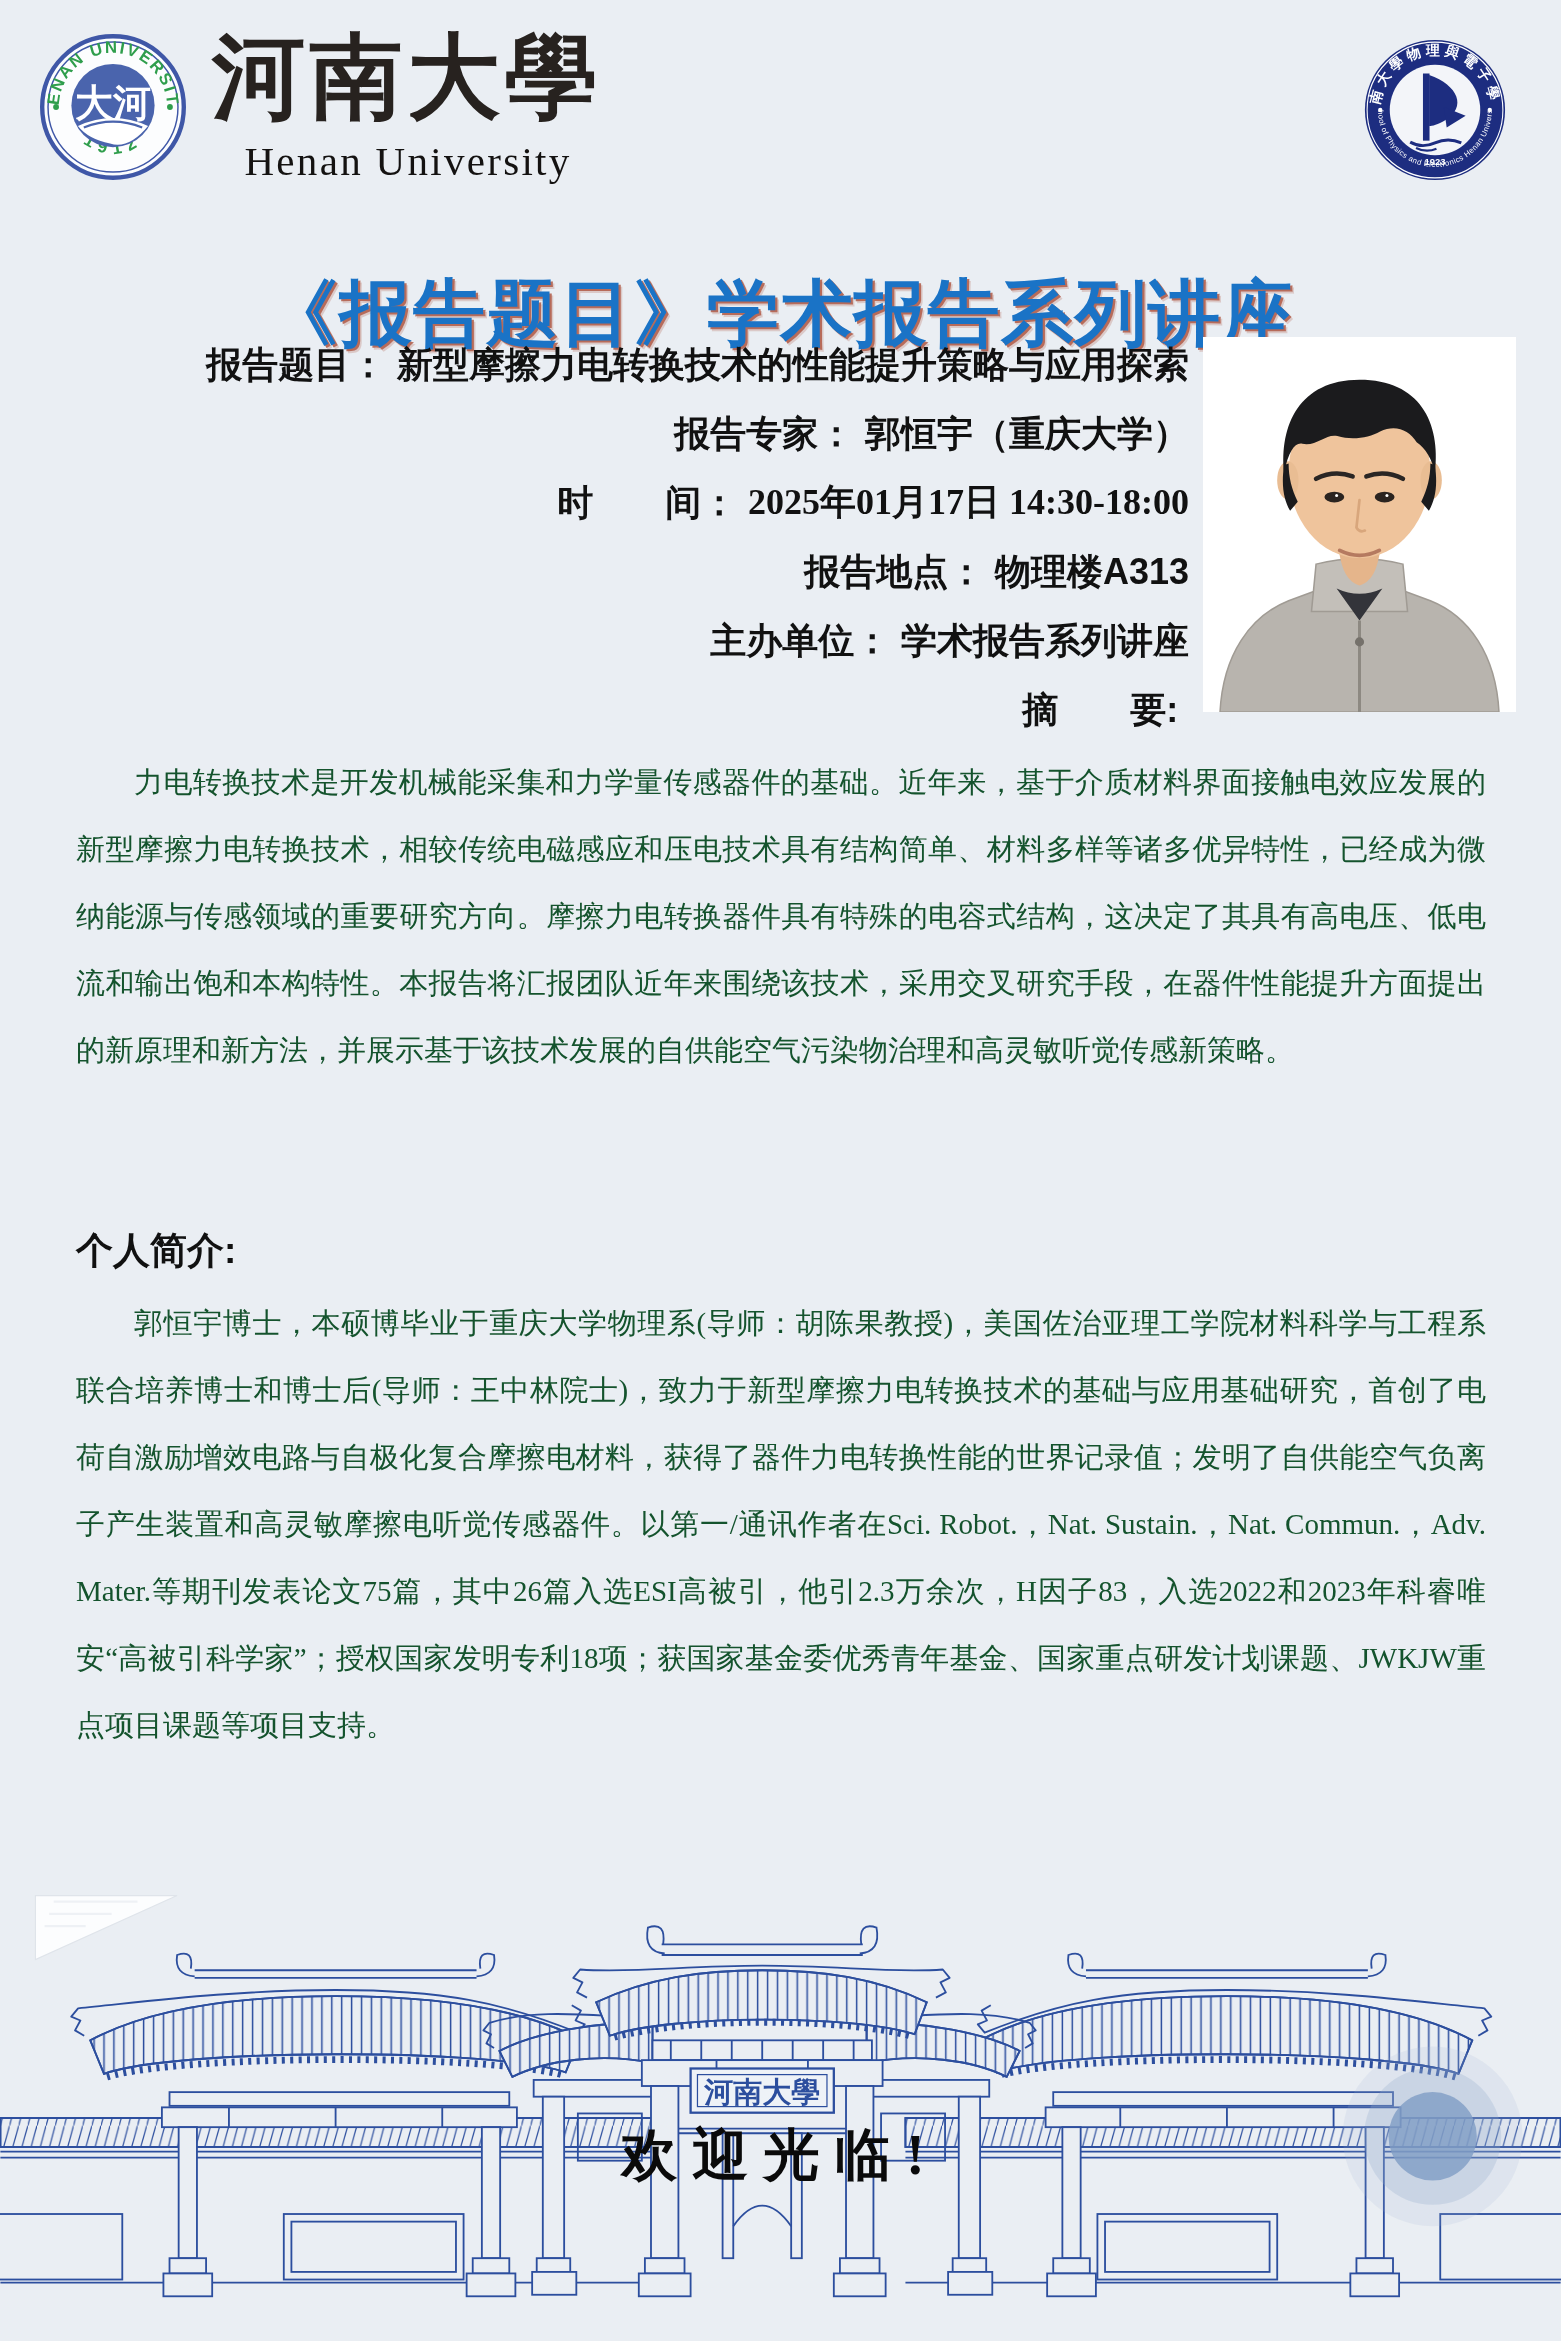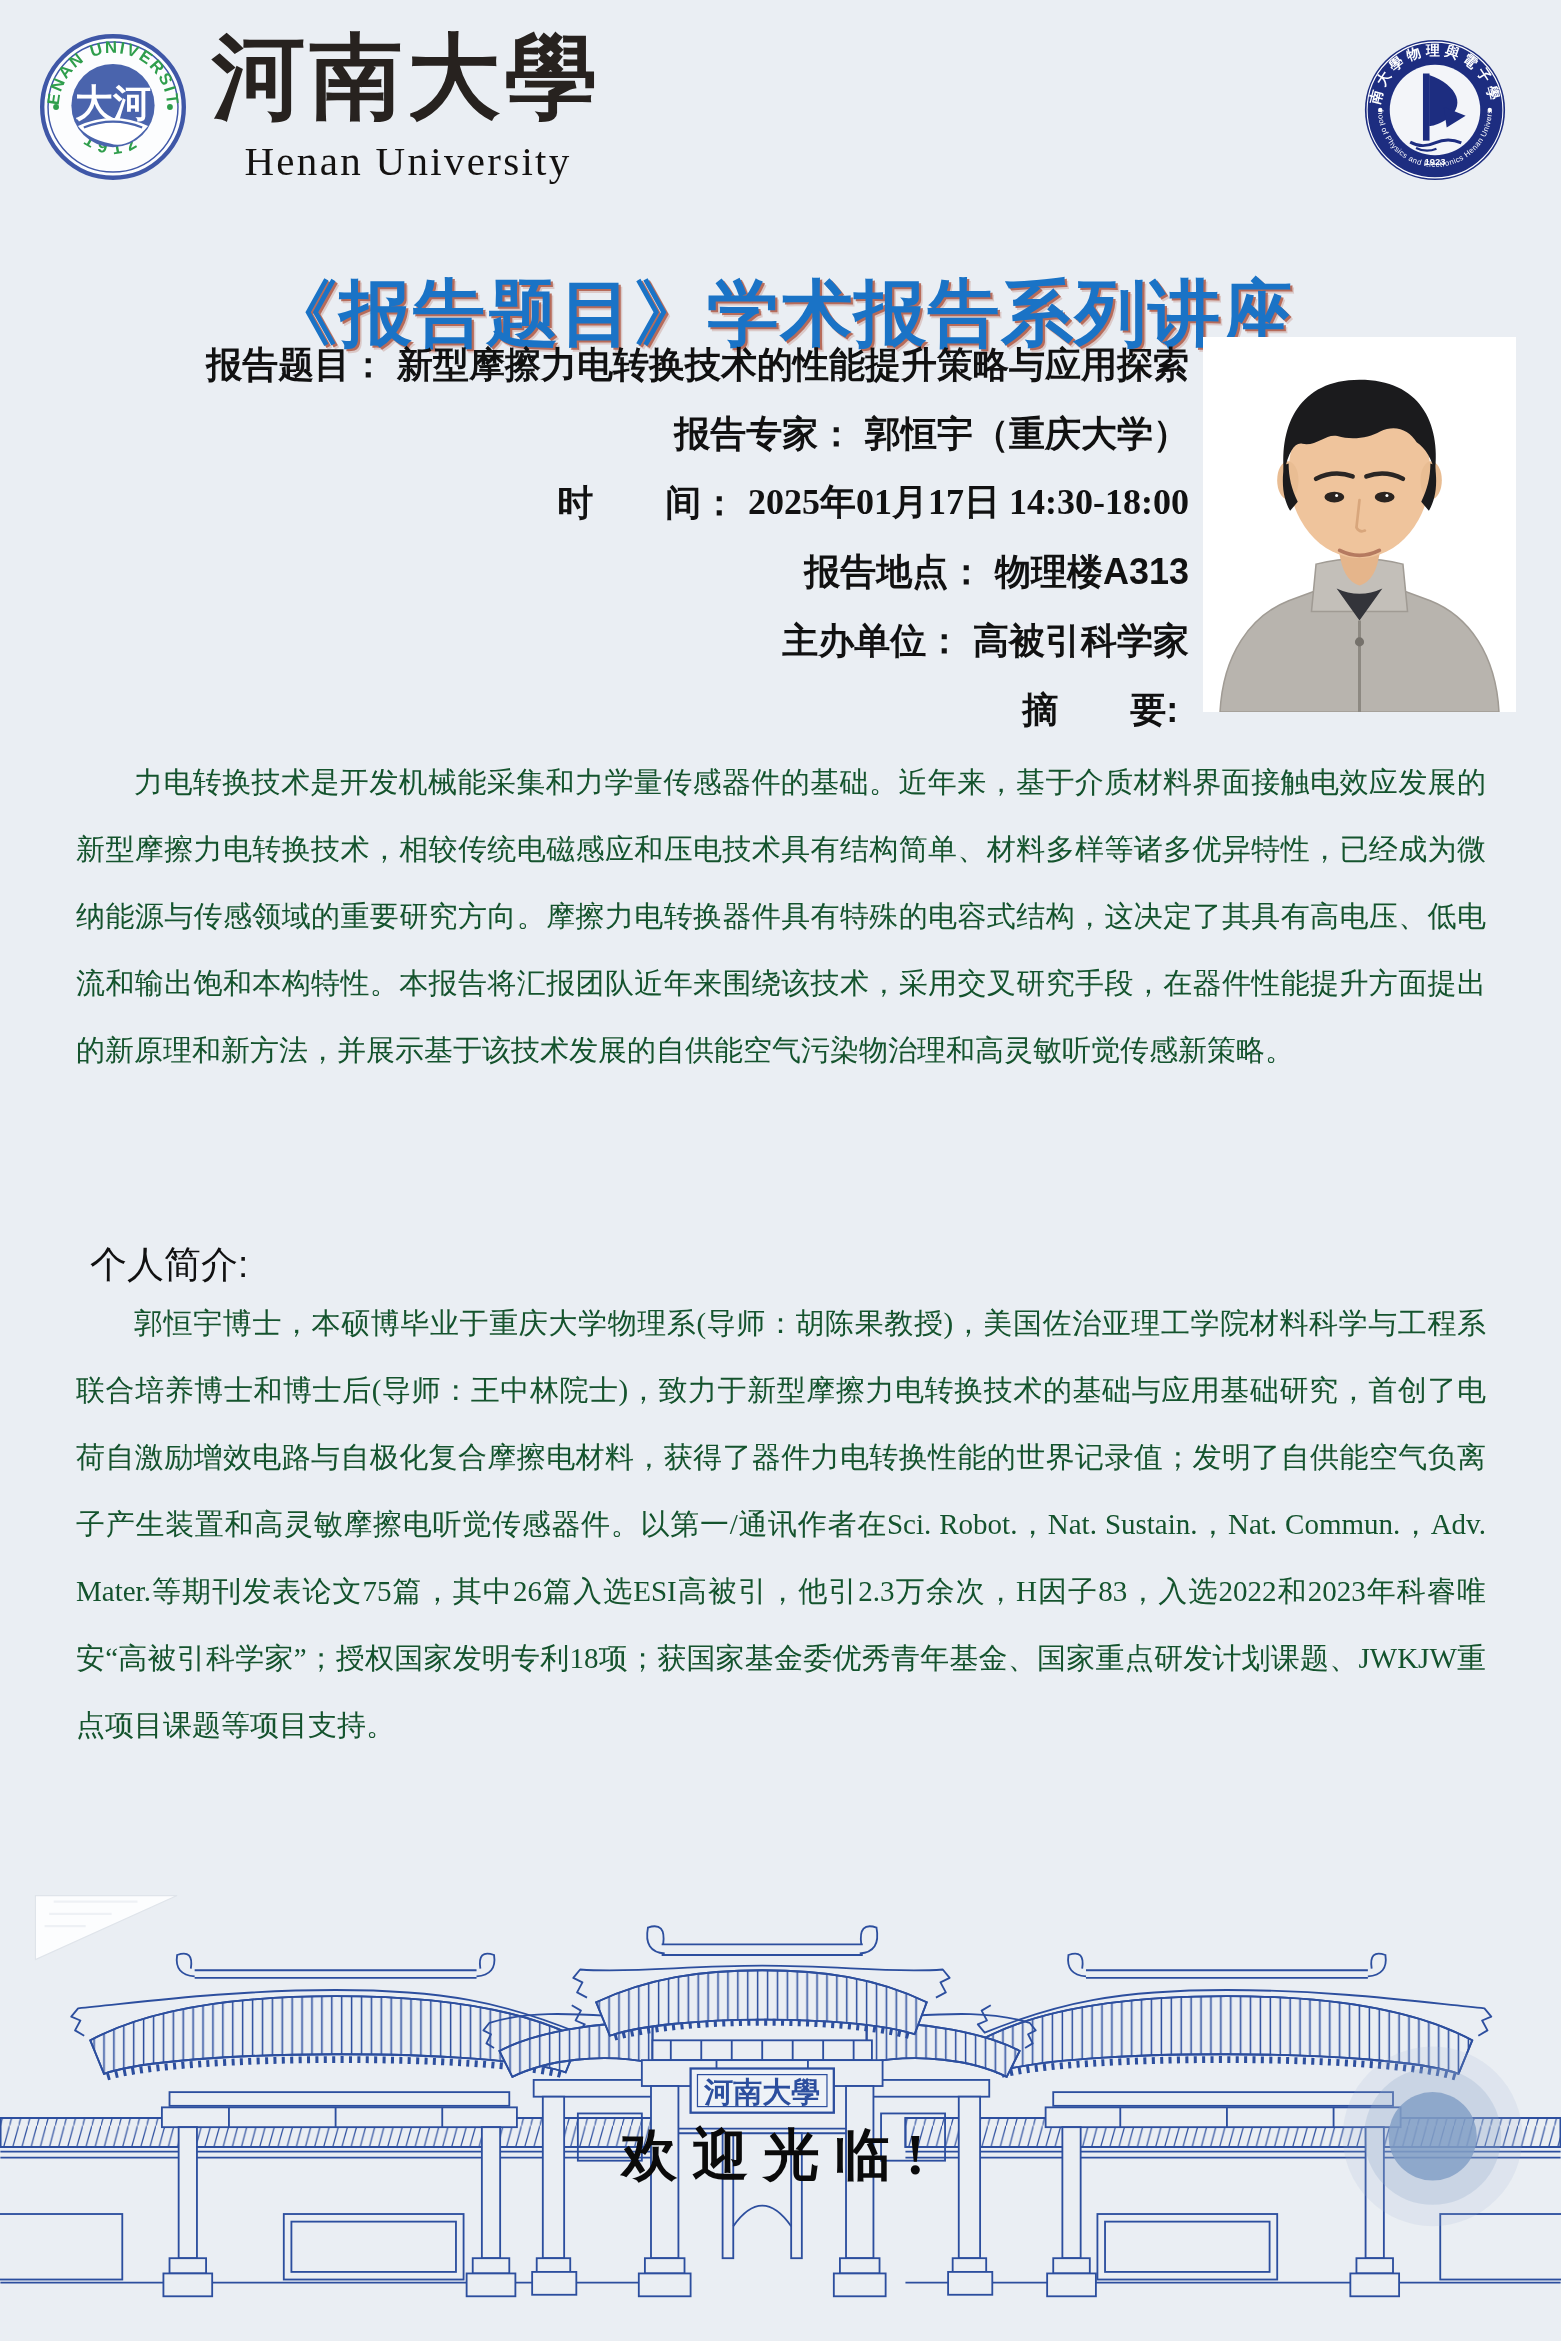--- a/index.html
+++ b/index.html
@@ -23,21 +23,21 @@
   .ilabel,.ivalue{font-weight:bold;font-size:36px;line-height:49px;white-space:pre;}
   .ivalue{margin-left:10.7px;}
   .serifnum{font-family:"Liberation Serif",serif;font-weight:bold;}
   
   .photo{position:absolute;left:1203px;top:337px;width:313px;height:375px;background:#ffffff;}
   .photo svg{display:block;}
   
   .para{position:absolute;left:76px;width:1410px;font-family:"Liberation Serif",serif;
         font-size:29px;line-height:67px;text-align:justify;text-indent:2em;color:#14532d;margin:0;}
   .abstract{top:749px;}
-  .bio-heading{position:absolute;left:76px;top:1226px;font-size:37px;font-weight:normal;margin:14px;text-align:center;}
+  .bio-heading{position:absolute;left:76px;top:1226px;font-size:37px;font-weight:bold;margin:0;text-align:center;}
   .bio{top:1290px;}
   
   .footer-art{position:absolute;left:0;top:1891px;width:1561px;height:451px;}
   .welcome{position:absolute;left:0;top:2118px;width:100%;text-align:center;
         font-family:"Liberation Serif",serif;font-weight:bold;font-size:56px;letter-spacing:15.2px;
         color:#0a0a0a;white-space:nowrap;}
 </style>
 </head>
 <body>
 
@@ -111,21 +111,21 @@
     <div class="irow">
       <span class="ilabel">时　　间：</span>
       <span class="ivalue serifnum">2025年01月17日 14:30-18:00</span>
     </div>
     <div class="irow">
       <span class="ilabel">报告地点：</span>
       <span class="ivalue">物理楼A313</span>
     </div>
     <div class="irow">
       <span class="ilabel">主办单位：</span>
-      <span class="ivalue">高被引科学家</span>
+      <span class="ivalue">学术报告系列讲座</span>
     </div>
     <div class="irow">
       <span class="ilabel">摘　　要:</span>
       <span class="ivalue"></span>
     </div>
   </div>
 
   <div class="photo">
     <svg width="313" height="375" viewBox="0 0 410 492">
       <rect x="0" y="0" width="410" height="492" fill="#ffffff"></rect>

